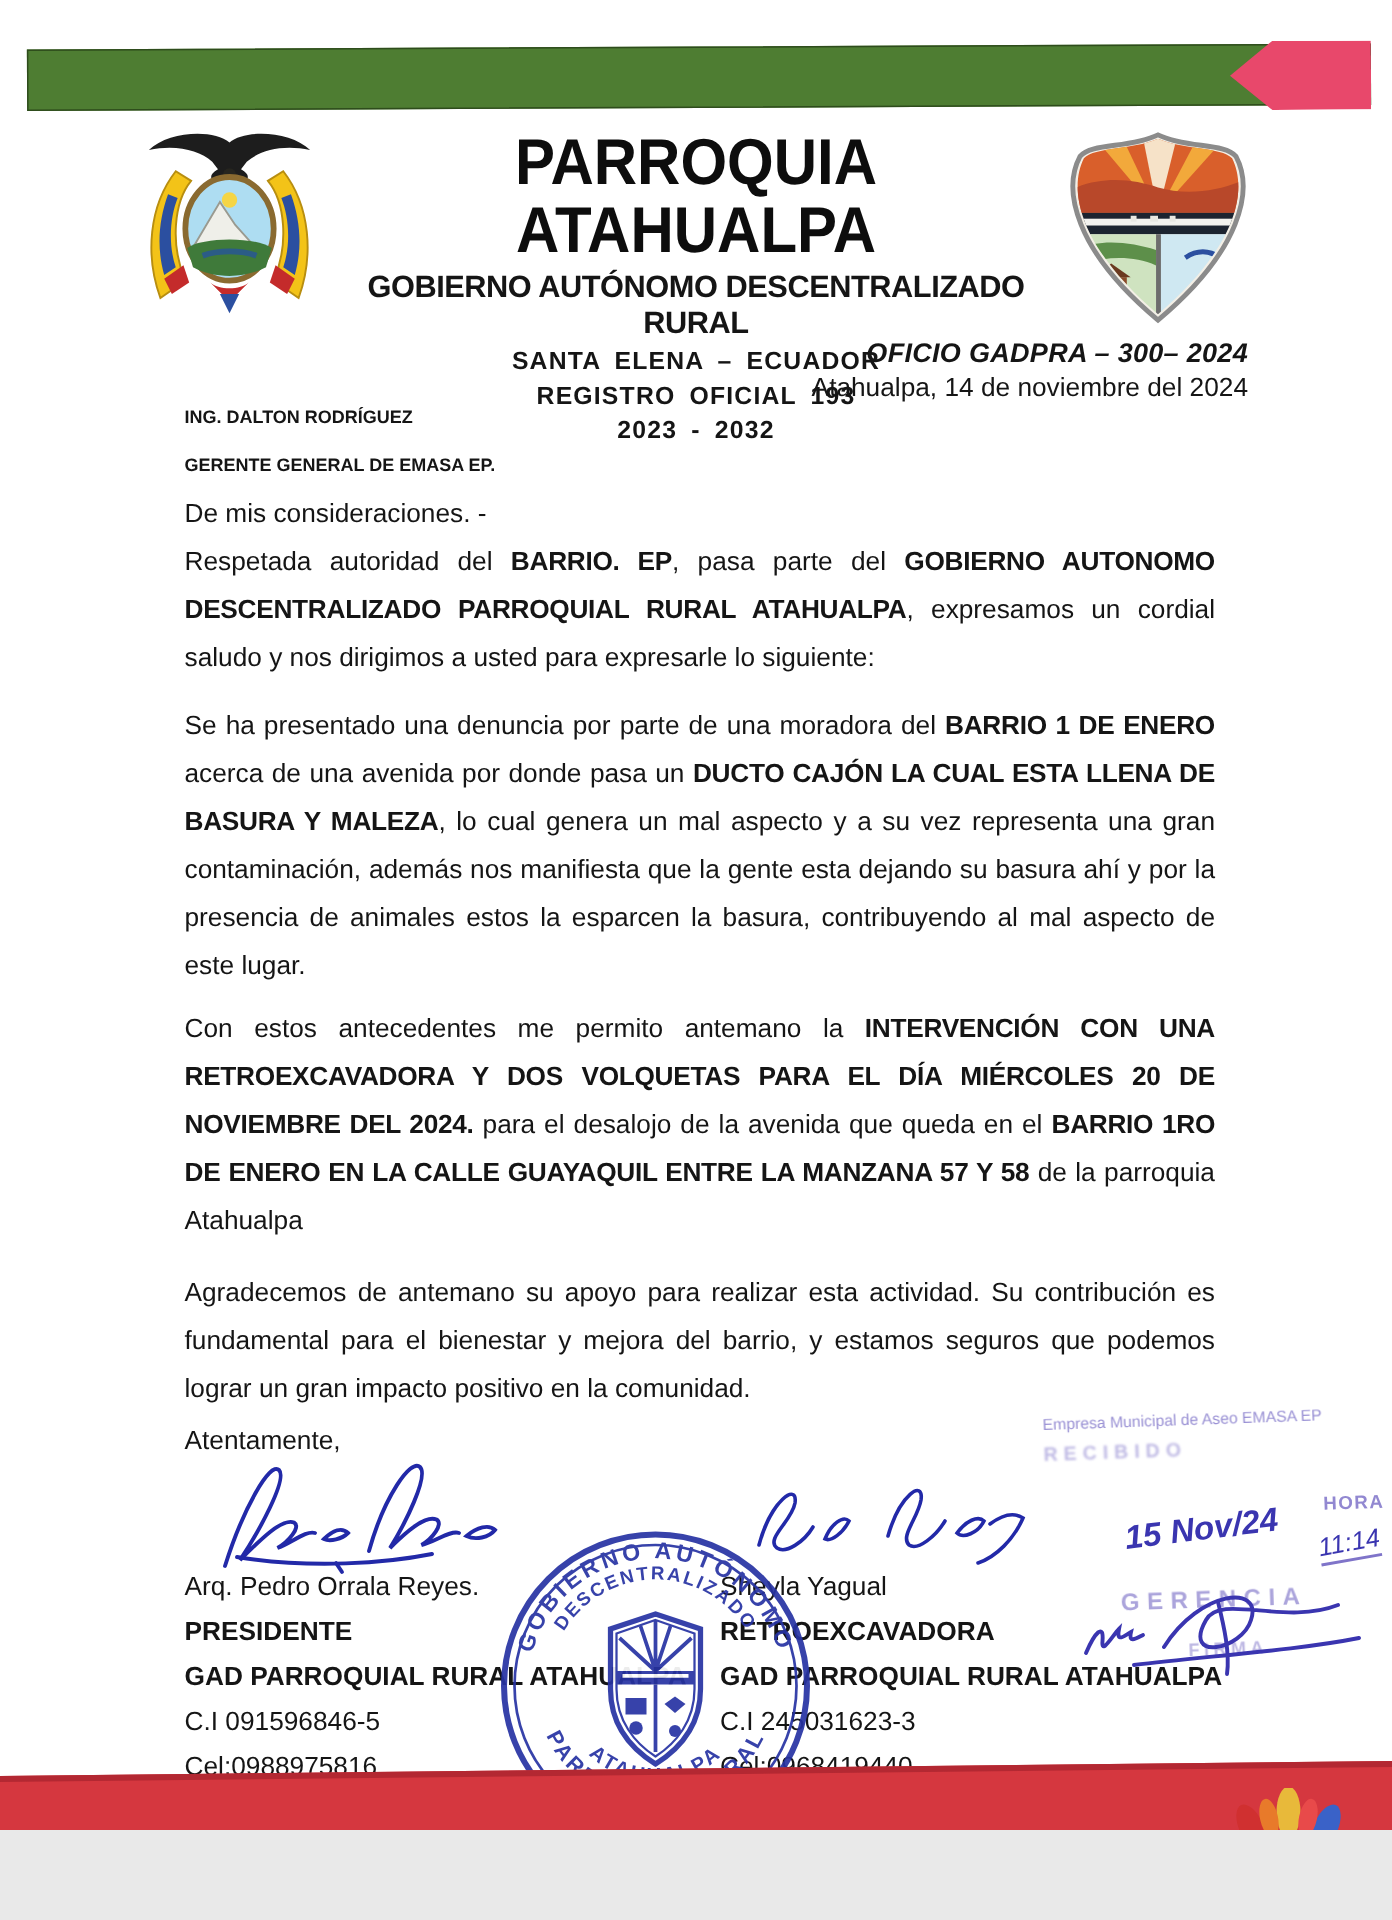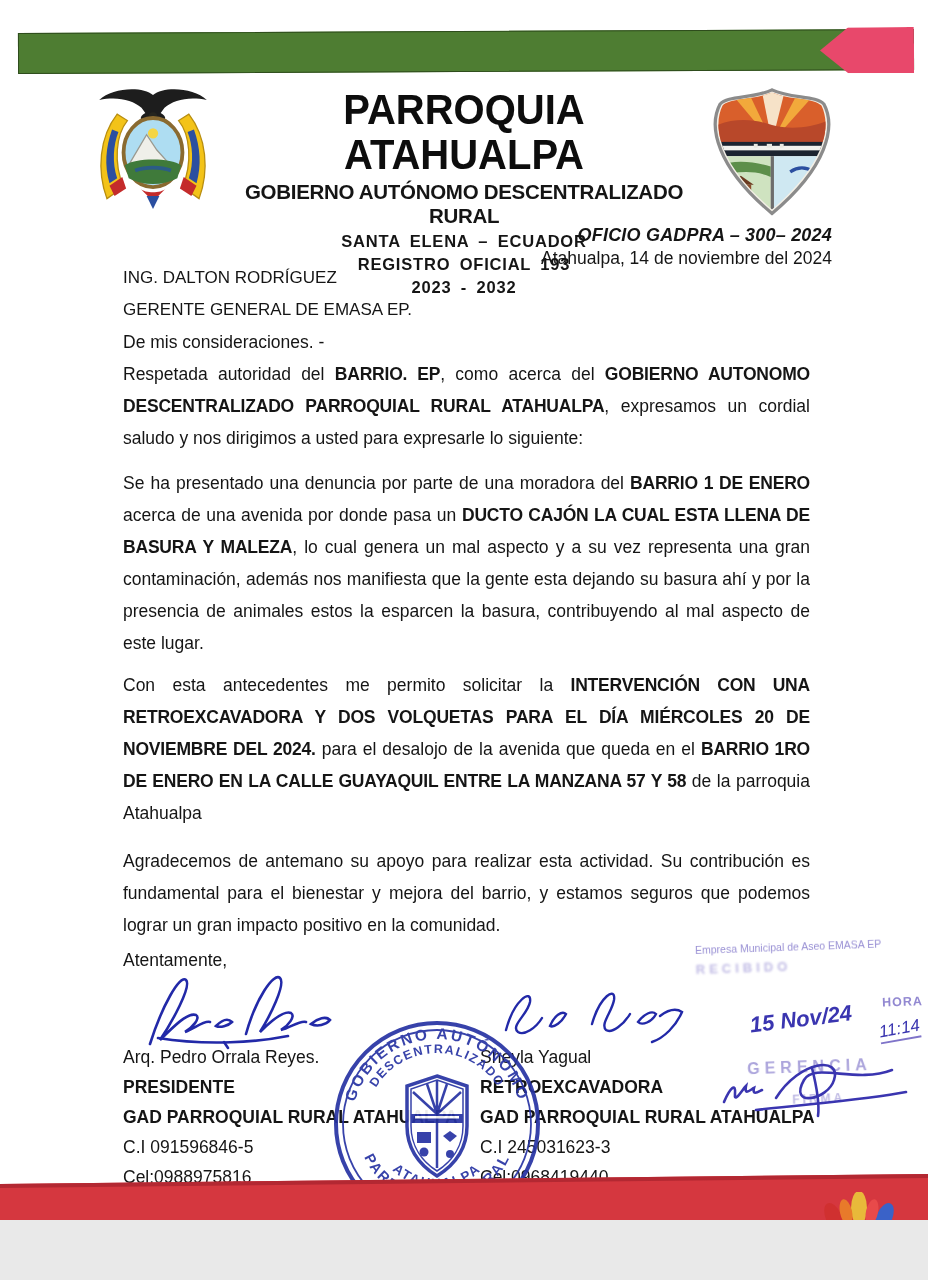--- a/index.html
+++ b/index.html
@@ -24,21 +24,21 @@
   .logo{position:absolute;top:86px;}
   .logo.left{left:83px;}
   .logo.right{left:703px;}
   
   .meta{position:absolute;right:96px;top:224px;text-align:right;line-height:23px;}
   .oficio{font-size:18px;font-weight:700;font-style:italic;letter-spacing:0.2px;}
   .dateline{font-size:17.5px;}
   
   .letter{position:absolute;left:123px;right:118px;top:262px;font-size:17.5px;line-height:32px;}
   .letter p{margin:0;text-align:justify;}
-  .rcpt{font-weight:400;font-size:17px;text-align:left;}
+  .rcpt{font-weight:700;font-size:12px;text-align:left;}
   .salut{text-align:left !important;}
   .letter b{font-weight:700;letter-spacing:-0.2px;}
   .p2{margin-top:13px !important;}
   .p3{margin-top:10px !important;}
   .p4{margin-top:16px !important;}
   .closing{margin-top:3px !important;text-align:left;}
   
   .sigcol{position:absolute;top:1042px;line-height:30px;font-size:17.5px;}
   .sigcol.left{left:123px;}
   .sigcol.right{left:480px;}
@@ -137,23 +137,23 @@
 
   <div class="meta">
     <div class="oficio">OFICIO GADPRA – 300– 2024</div>
     <div class="dateline">Atahualpa, 14 de noviembre del 2024</div>
   </div>
 
   <div class="letter">
     <p class="rcpt">ING. DALTON RODRÍGUEZ</p>
     <p class="rcpt">GERENTE GENERAL DE EMASA EP.</p>
     <p class="salut">De mis consideraciones. -</p>
-    <p class="p1"><span>Respetada autoridad del </span><b>BARRIO. EP</b><span>, como acerca del </span><b>GOBIERNO AUTONOMO DESCENTRALIZADO PARROQUIAL RURAL ATAHUALPA</b><span>, expresamos un cordial saludo y nos dirigimos a usted para expresarle lo siguiente:</span></p>
+    <p class="p1"><span>Respetada autoridad del </span><b>BARRIO. EP</b><span>, pasa parte del </span><b>GOBIERNO AUTONOMO DESCENTRALIZADO PARROQUIAL RURAL ATAHUALPA</b><span>, expresamos un cordial saludo y nos dirigimos a usted para expresarle lo siguiente:</span></p>
     <p class="p2"><span>Se ha presentado una denuncia por parte de una moradora del </span><b>BARRIO 1 DE ENERO</b><span> acerca de una avenida por donde pasa un </span><b>DUCTO CAJÓN LA CUAL ESTA LLENA DE BASURA Y MALEZA</b><span>, lo cual genera un mal aspecto y a su vez representa una gran contaminación, además nos manifiesta que la gente esta dejando su basura ahí y por la presencia de animales estos la esparcen la basura, contribuyendo al mal aspecto de este lugar.</span></p>
-    <p class="p3"><span>Con esta antecedentes me permito solicitar la </span><b>INTERVENCIÓN CON UNA RETROEXCAVADORA Y DOS VOLQUETAS PARA EL DÍA MIÉRCOLES 20 DE NOVIEMBRE DEL 2024.</b><span> para el desalojo de la avenida que queda en el </span><b>BARRIO 1RO DE ENERO EN LA CALLE GUAYAQUIL ENTRE LA MANZANA 57 Y 58</b><span> de la parroquia Atahualpa</span></p>
+    <p class="p3"><span>Con estos antecedentes me permito antemano la </span><b>INTERVENCIÓN CON UNA RETROEXCAVADORA Y DOS VOLQUETAS PARA EL DÍA MIÉRCOLES 20 DE NOVIEMBRE DEL 2024.</b><span> para el desalojo de la avenida que queda en el </span><b>BARRIO 1RO DE ENERO EN LA CALLE GUAYAQUIL ENTRE LA MANZANA 57 Y 58</b><span> de la parroquia Atahualpa</span></p>
     <p class="p4"><span>Agradecemos de antemano su apoyo para realizar esta actividad. Su contribución es fundamental para el bienestar y mejora del barrio, y estamos seguros que podemos lograr un gran impacto positivo en la comunidad.</span></p>
     <p class="closing">Atentamente,</p>
   </div>
 
   <svg class="handsig" style="left:128px;top:968px;" width="250" height="82" viewBox="0 0 250 82">
     <g stroke="#2229a8" stroke-width="2.6" fill="none" stroke-linecap="round">
       <path d="M22 76 C34 38 52 6 58 12 C64 18 44 54 32 72 C46 58 60 44 68 47 C73 50 64 60 57 64 C66 61 76 52 82 54"></path>
       <path d="M88 58 C94 52 100 50 104 54 C100 58 92 60 88 58 Z"></path>
       <path d="M118 66 C128 30 146 4 152 10 C158 16 142 48 132 64 C144 52 156 42 163 45 C168 48 160 58 153 62 C162 60 172 52 178 54"></path>
       <path d="M183 56 C190 50 198 48 202 52 C198 57 189 59 183 56 Z"></path>

